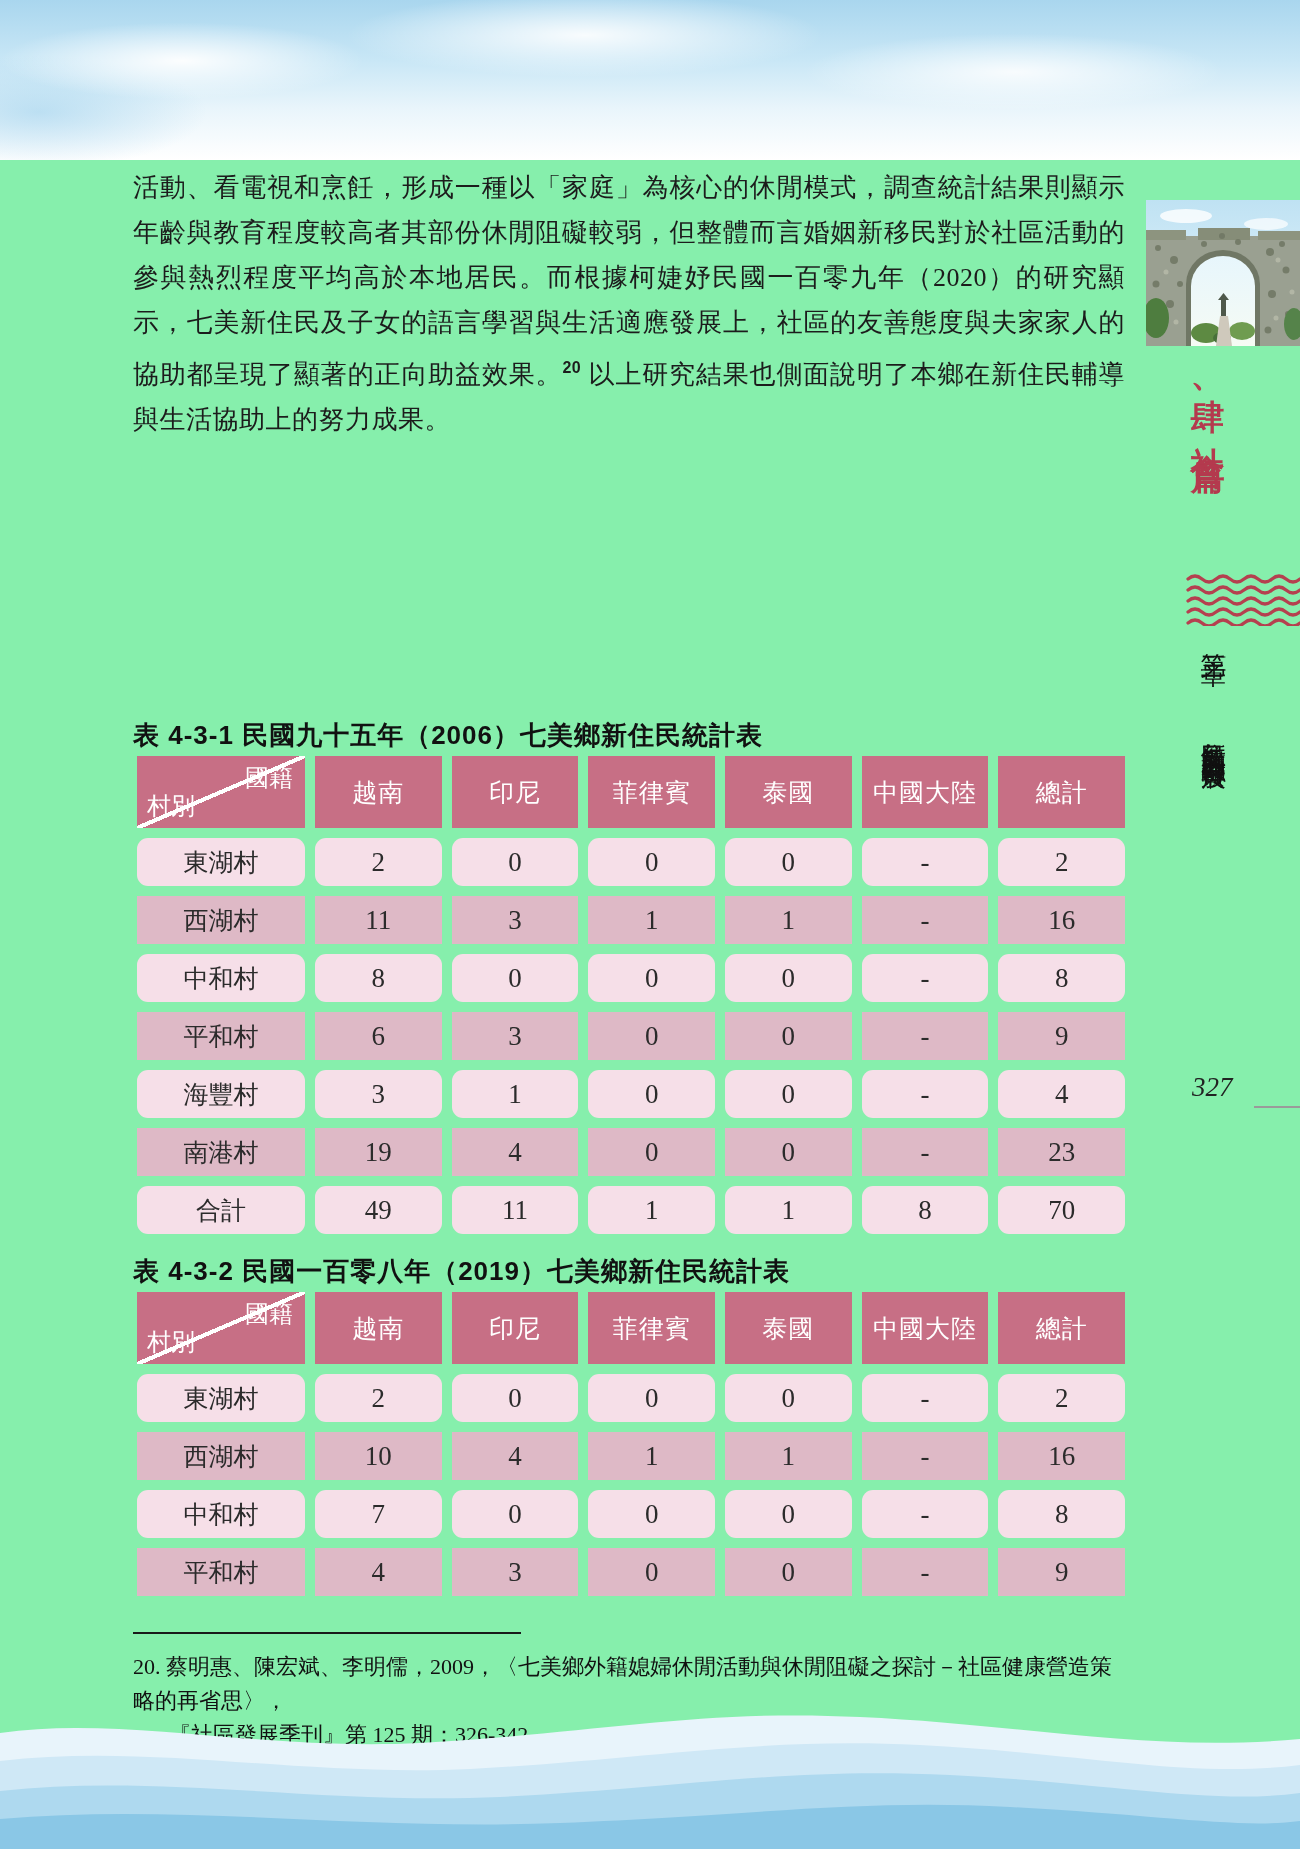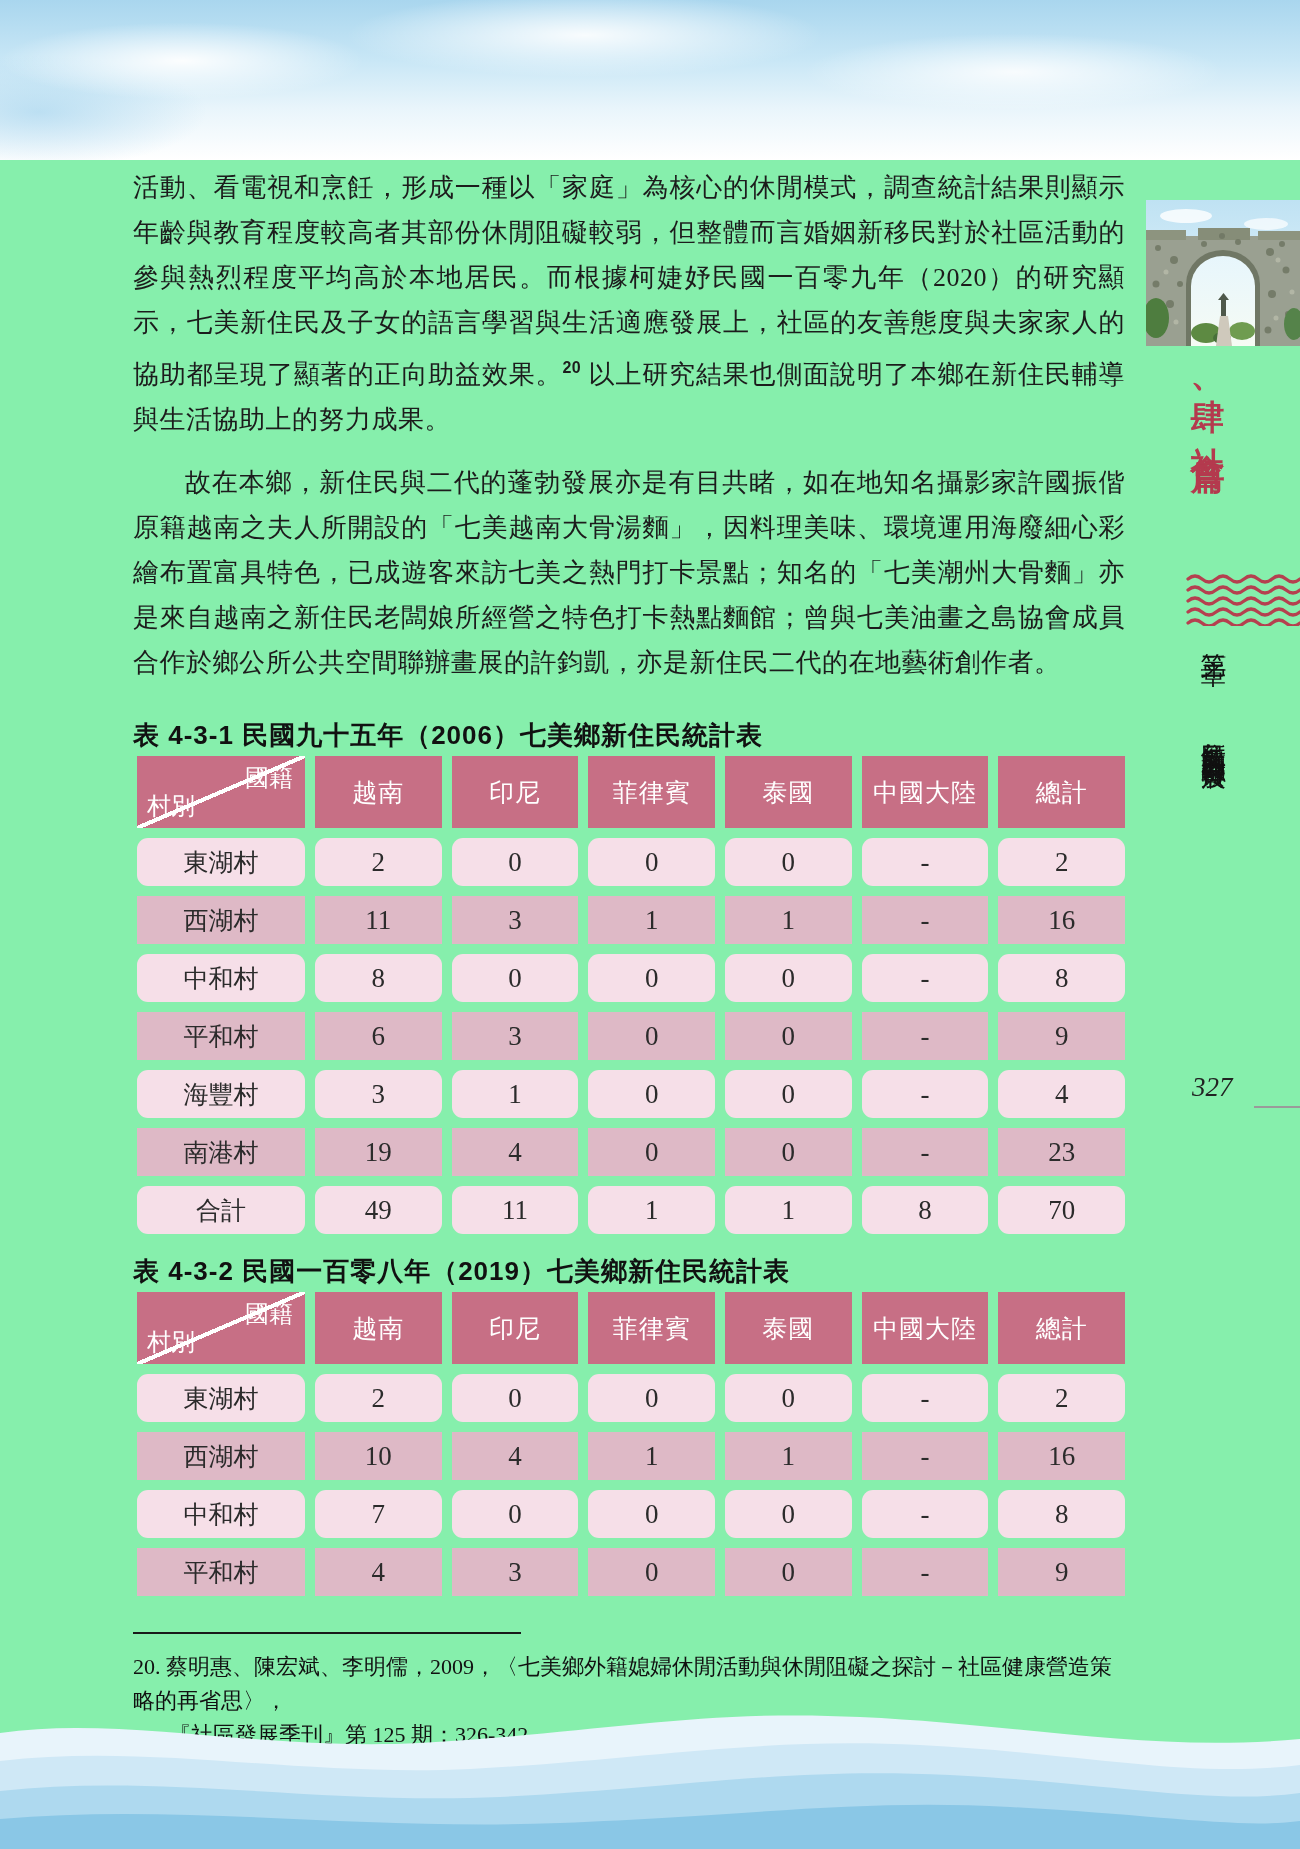--- a/index.html
+++ b/index.html
@@ -63,21 +63,20 @@
 </style>
 </head>
 <body>
 
 <div class="page">
 
   <div class="sky"></div>
 
   <p class="body-text p1"><span>活動、看電視和烹飪，形成一種以「家庭」為核心的休閒模式，調查統計結果則顯示年齡與教育程度較高者其部份休閒阻礙較弱，但整體而言婚姻新移民對於社區活動的參與熱烈程度平均高於本地居民。而根據柯婕妤民國一百零九年（2020）的研究顯示，七美新住民及子女的語言學習與生活適應發展上，社區的友善態度與夫家家人的協助都呈現了顯著的正向助益效果。</span><sup>20</sup><span> 以上研究結果也側面說明了本鄉在新住民輔導與生活協助上的努力成果。</span></p>
 
-  <p class="body-text p2">故在本鄉，新住民與二代的蓬勃發展亦是有目共睹，如在地知名攝影家許國振偕原籍越南之夫人所開設的「七美越南大骨湯麵」，因料理美味、環境運用海廢細心彩繪布置富具特色，已成遊客來訪七美之熱門打卡景點；知名的「七美潮州大骨麵」亦是來自越南之新住民老闆娘所經營之特色打卡熱點麵館；曾與七美油畫之島協會成員合作於鄉公所公共空間聯辦畫展的許鈞凱，亦是新住民二代的在地藝術創作者。</p>
 
   <h3 class="table-title t1-title">表 4-3-1 民國九十五年（2006）七美鄉新住民統計表</h3>
   <div class="stat-table t1">
       <div class="cell corner-cell">
         <span class="corner-top">國籍</span>
         <span class="corner-bottom">村別</span>
       </div>
       <div class="cell head-cell">越南</div>
       <div class="cell head-cell">印尼</div>
       <div class="cell head-cell">菲律賓</div>

